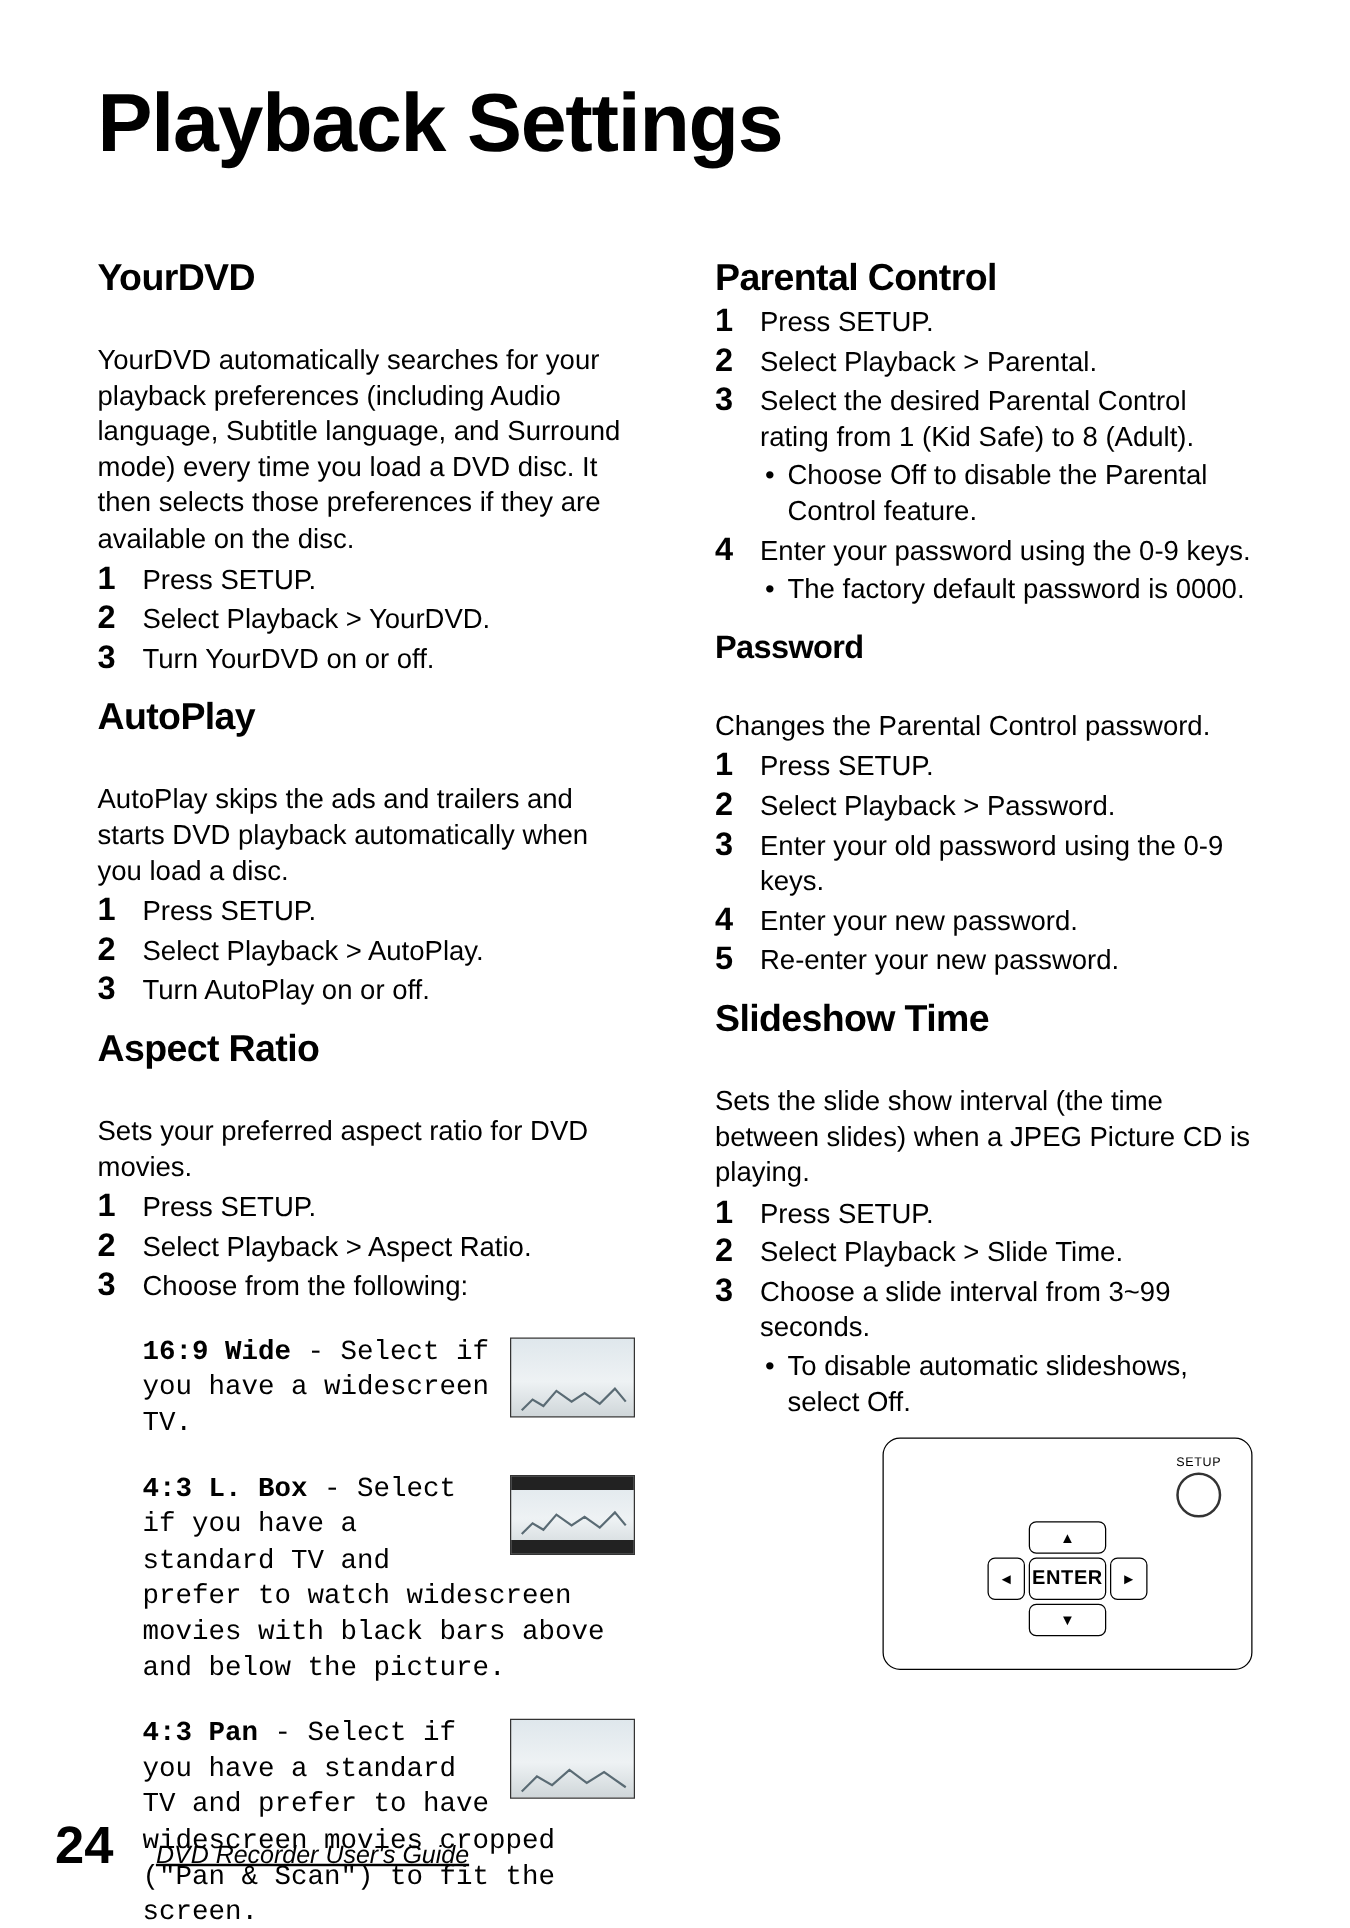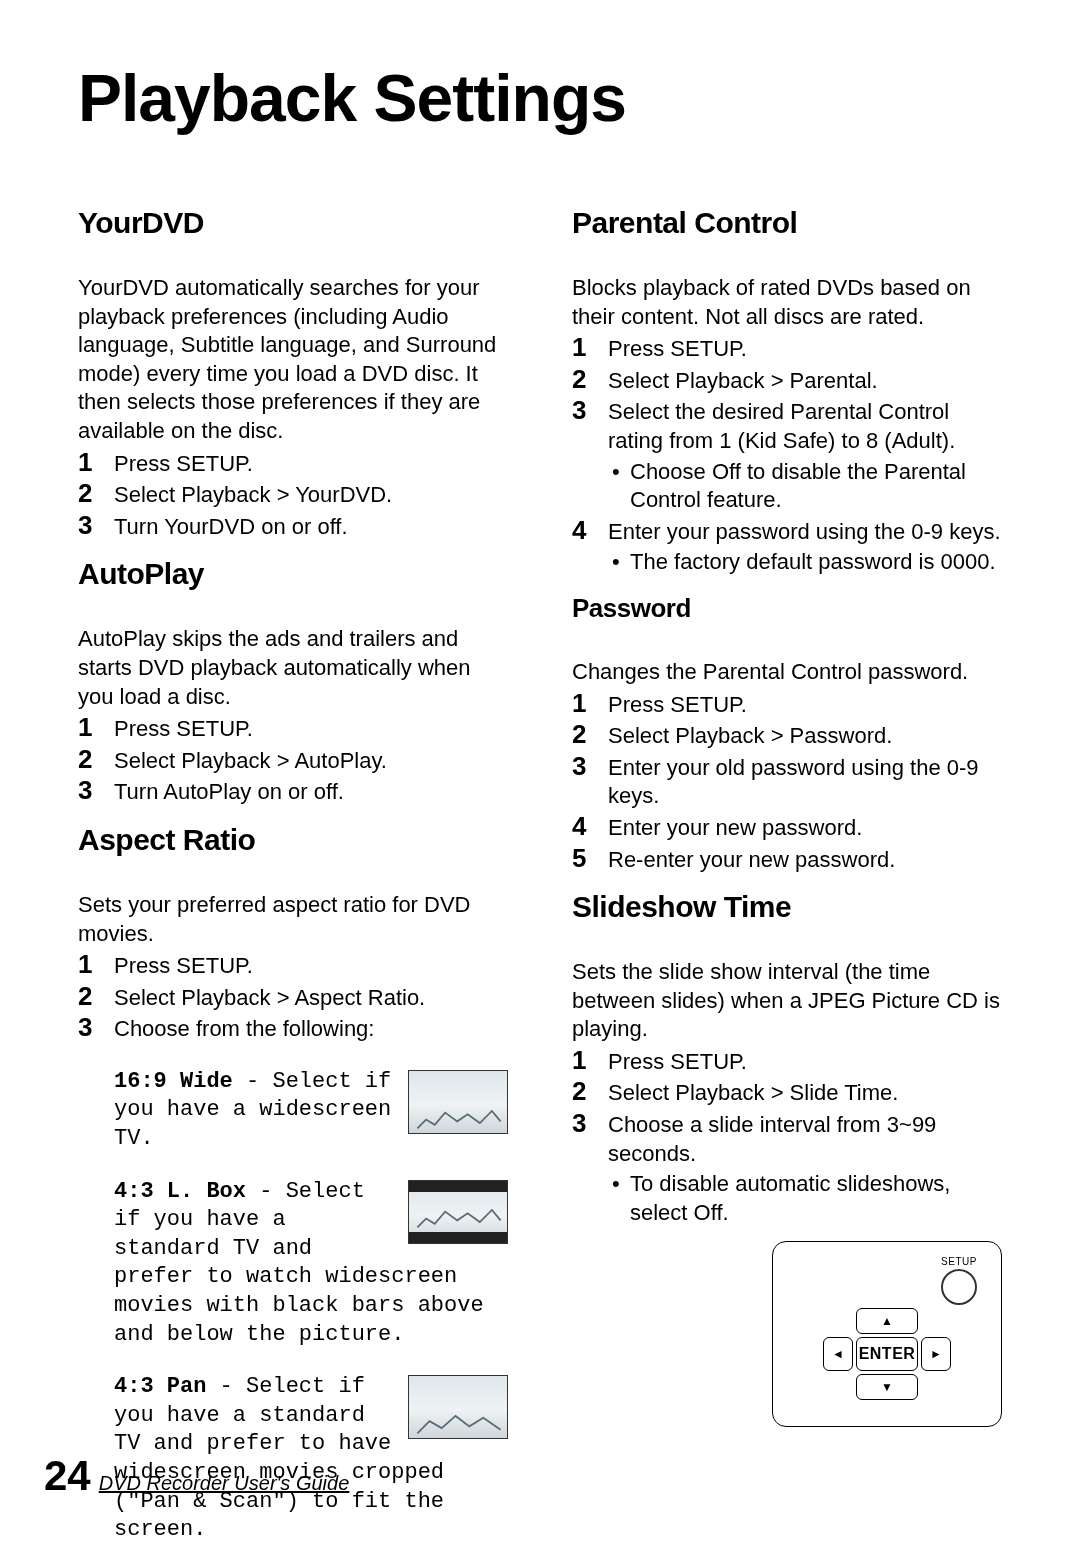--- a/index.html
+++ b/index.html
@@ -115,21 +115,21 @@
   }
   .thumb.lbox::before { top: 0; }
   .thumb.lbox::after { bottom: 0; }
   .thumb.pan { width: 100px; }
   .thumb svg { position:absolute; bottom:3px; left:6px; right:6px; }
 
   
   .remote-box {
     border: 1.5px solid #000;
     border-radius: 14px;
-    width: 230px;
+    width: 296px;
     margin: 14px 0 0 auto;
     padding: 14px 16px 10px 16px;
     text-align: center;
   }
   .remote-inner {
     position: relative;
     height: 160px;
   }
   .setup-btn {
     position: absolute;
@@ -189,21 +189,21 @@
     line-height: 1.25;
     margin-top: 8px;
   }
 
   .footer {
     position: absolute;
     left: 44px;
     bottom: 42px;
     display: flex;
     align-items: baseline;
-    gap: 8px;
+    gap: 34px;
   }
   .footer .pn {
     font-size: 42px;
     font-weight: 700;
   }
   .footer .guide {
     font-size: 20px;
     font-style: italic;
     text-decoration: underline;
   }
@@ -268,21 +268,20 @@
           </span>
           <strong>4:3 Pan</strong><span> - Select if you have a standard TV and prefer to have widescreen movies cropped ("Pan &amp; Scan") to fit the screen.</span>
         </div>
       </div>
 
     </div>
 
     <div class="col">
 
       <div class="section-head">Parental Control</div>
-      <div class="body-text">Blocks playback of rated DVDs based on their content. Not all discs are rated.</div>
       <ol class="steps">
         <li>Press SETUP.</li>
         <li>Select Playback &gt; Parental.</li>
         <li>
           <span>Select the desired Parental Control rating from 1 (Kid Safe) to 8 (Adult).</span>
           <ul class="bullets">
             <li>Choose Off to disable the Parental Control feature.</li>
           </ul>
         </li>
         <li>

